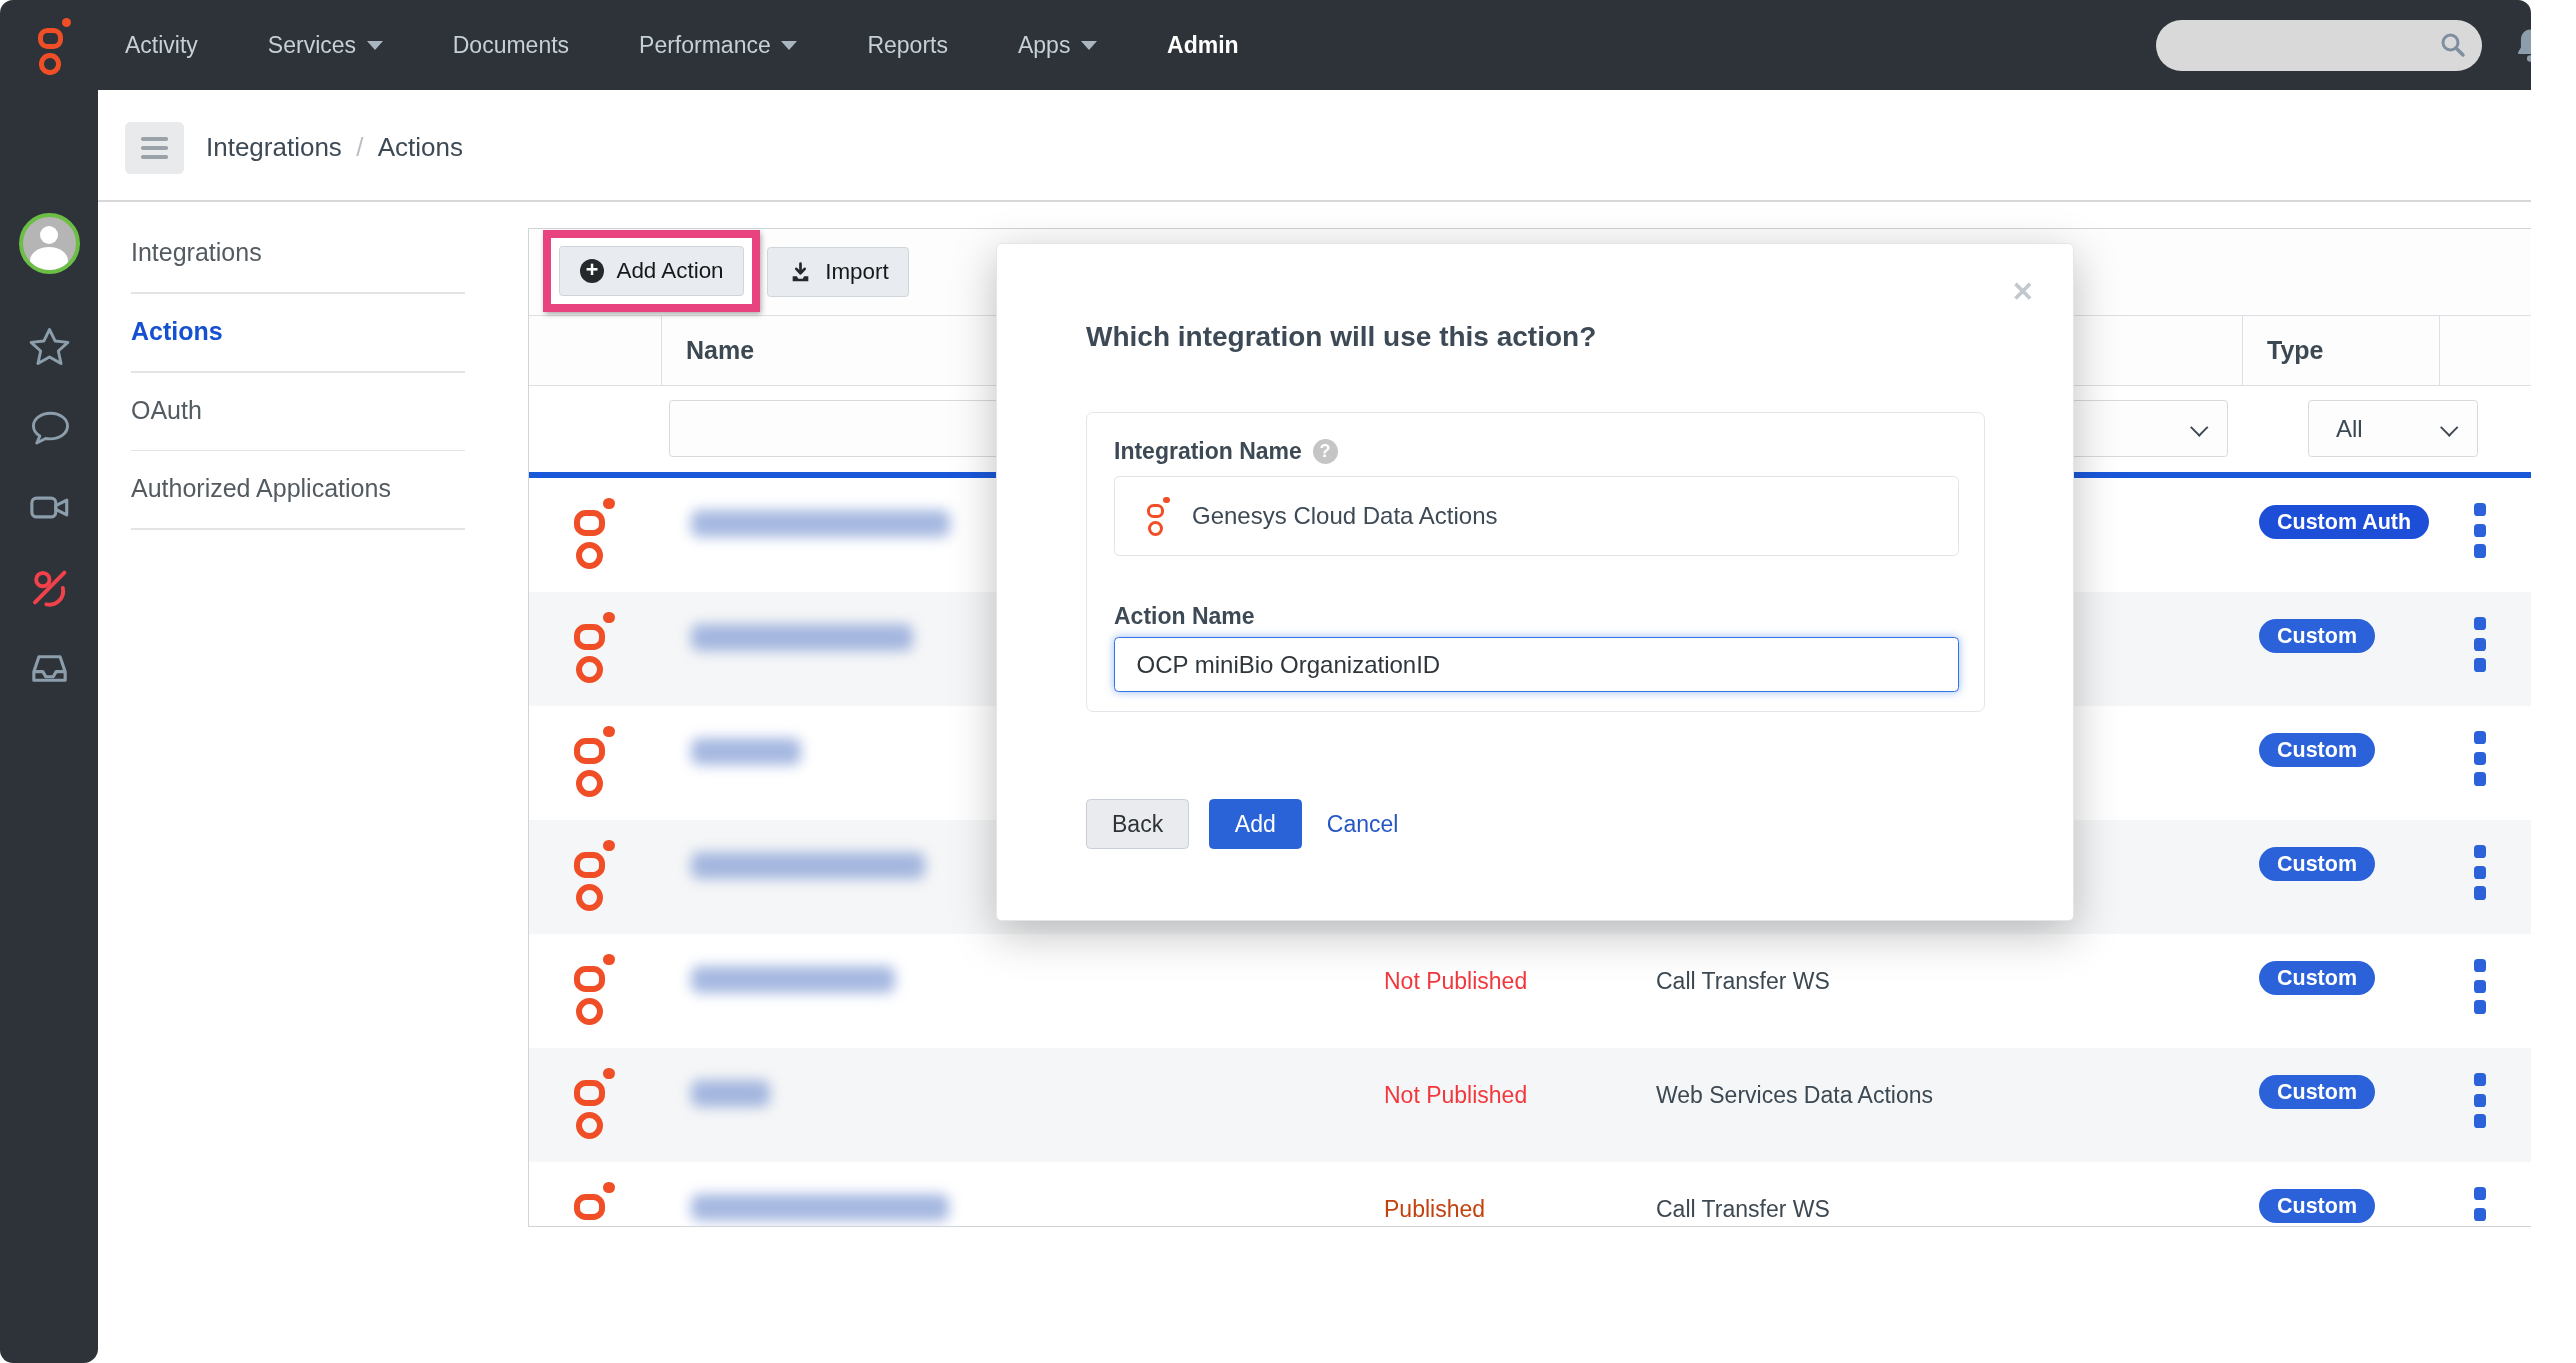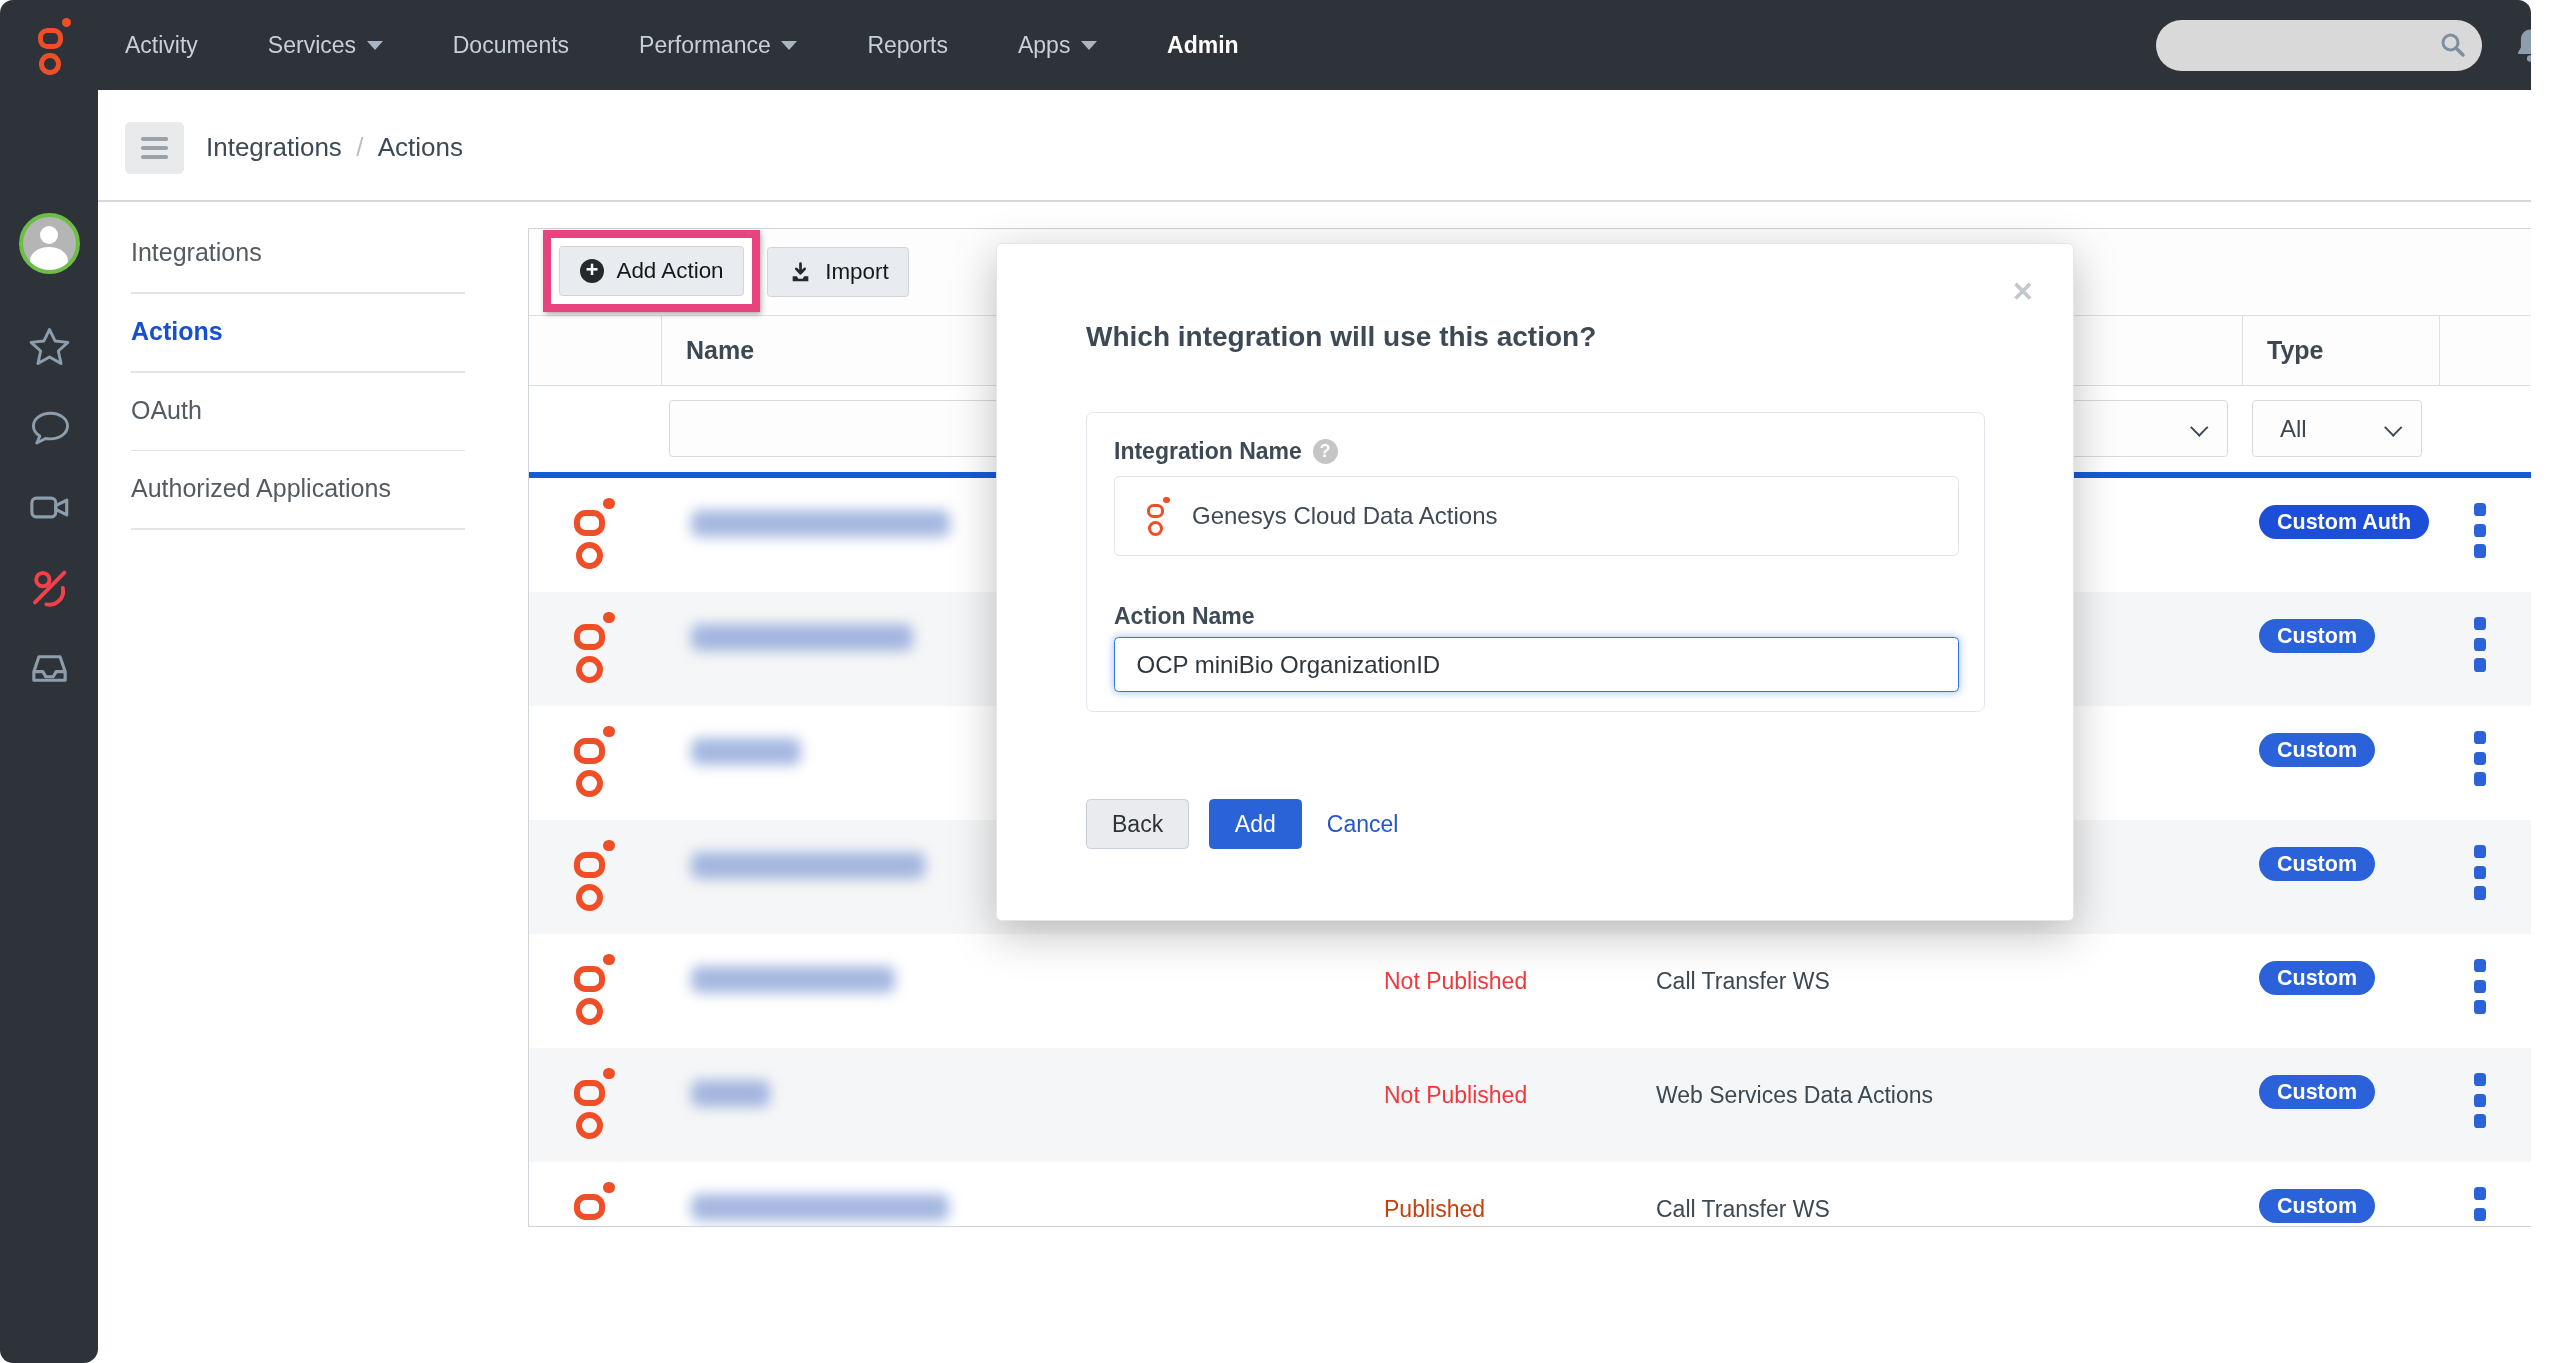--- a/index.html
+++ b/index.html
@@ -221,21 +221,21 @@
       <div class="vsep" style="left:1910px"></div>
       <div class="th" style="left:157px">Name</div>
       <div class="th" style="left:1738px">Type</div>
     </div>
 
     <div class="tfilter">
       <input class="filter-input" style="">
       <div class="filter-select" style="left:1513px; width:186px;">
         <span class="chev"></span>
       </div>
-      <div class="filter-select" style="left:1723px; width:170px;">
+      <div class="filter-select" style="left:1779px; width:170px;">
         <span class="val">All</span>
         <span class="chev"></span>
       </div>
       <div class="blue-underline"></div>
     </div>
 
     <div id="rows">
         <div class="trow">
           <div class="glogo glogo-row">
             <i class="dot"></i>

